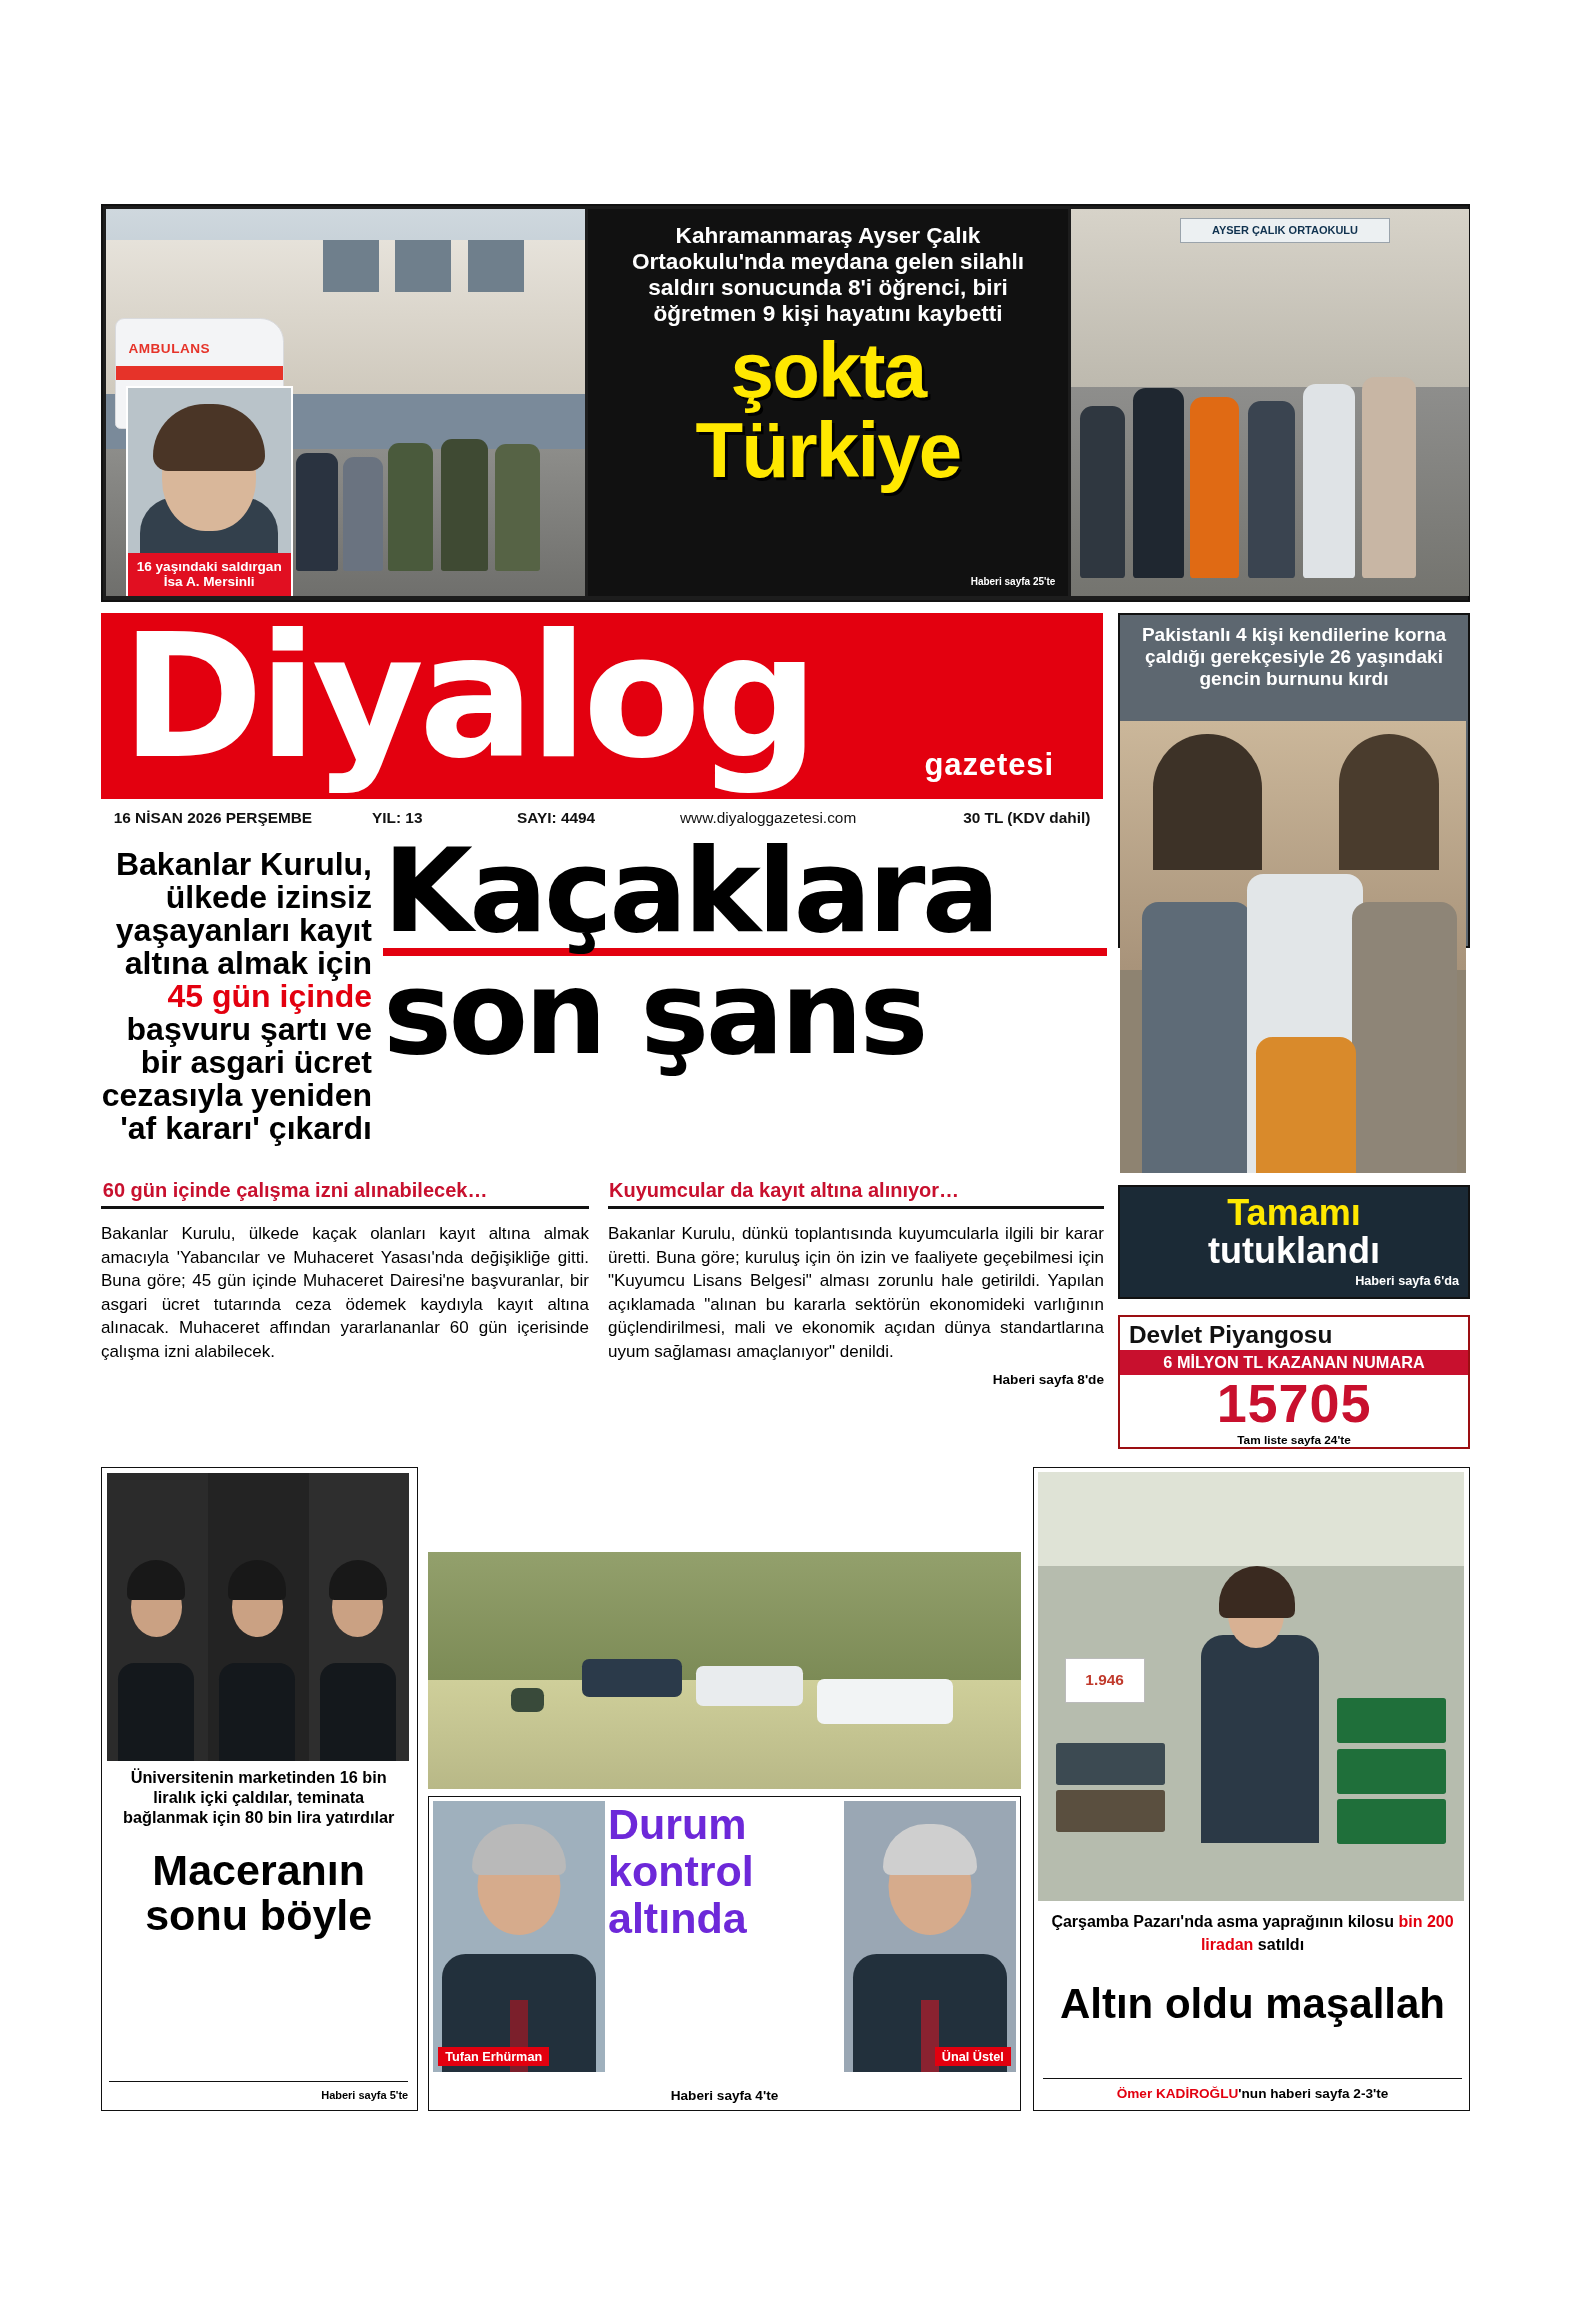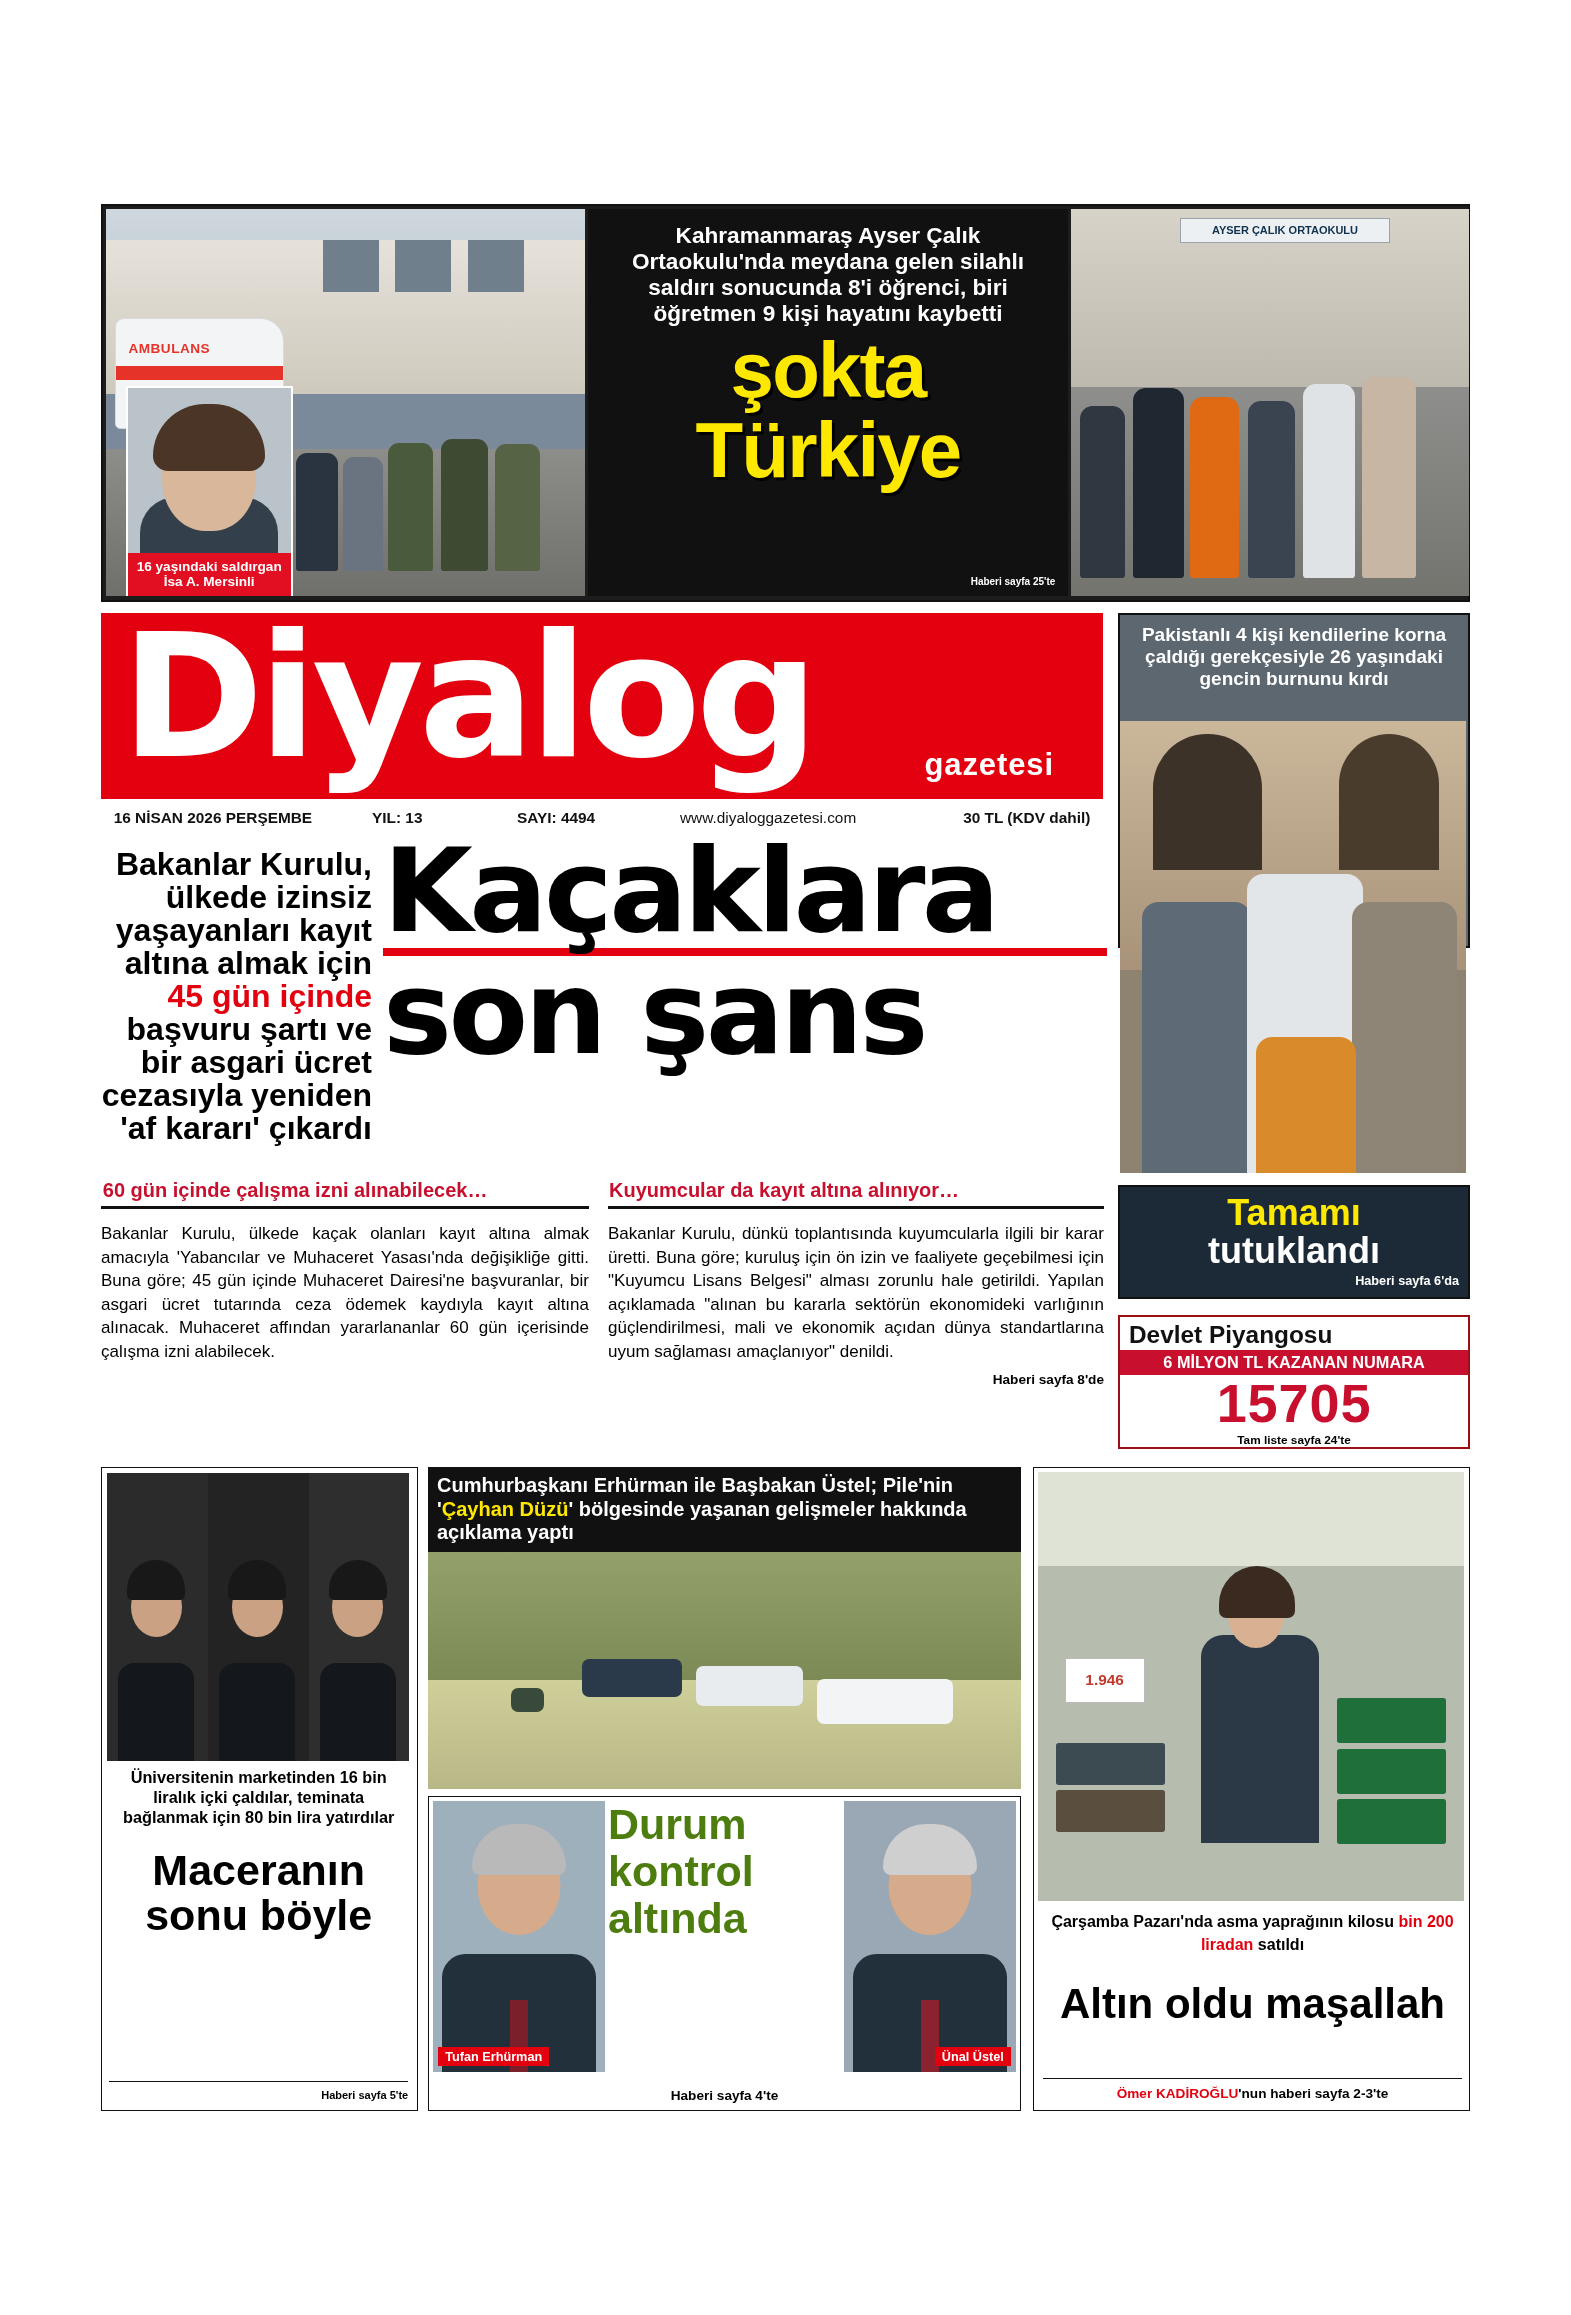--- a/index.html
+++ b/index.html
@@ -101,21 +101,21 @@
   .bc-photo .field{position:absolute;left:0;bottom:0;width:100%;height:46%;background:linear-gradient(180deg,#cfcf9a,#b8b887);}
   .bc-photo .car{position:absolute;border-radius:7.2px;}
   .bc-bot{position:absolute;left:0;top:329px;width:593px;height:315px;border:1.8px solid #111;box-sizing:border-box;background:#fff;}
   .bc-left{position:absolute;left:3.6px;top:3.6px;width:172px;height:271px;background:#9fb0bd;overflow:hidden;}
   .bc-right{position:absolute;right:3.6px;top:3.6px;width:172px;height:271px;background:#9aa7b4;overflow:hidden;}
   .face-h{position:absolute;left:50%;transform:translateX(-50%);top:36px;width:83px;height:98px;border-radius:50%;background:#d6ab8c;}
   .face-hair{position:absolute;left:50%;transform:translateX(-50%);top:23.5px;width:94px;height:51px;border-radius:49px 49px 9px 9px;background:#b9b9b9;}
   .face-body{position:absolute;left:50%;transform:translateX(-50%);bottom:0;width:154px;height:118px;border-radius:23.5px 23.5px 0 0;background:#22303c;}
   .face-tie{position:absolute;left:50%;transform:translateX(-50%);bottom:0;width:18px;height:72px;background:#7b1f2b;}
   .bc-mid{position:absolute;left:179px;top:3.6px;width:228px;}
-  .bc-mid .w{font-weight:bold;font-size:43px;line-height:47px;color:#4d7c0f;}
+  .bc-mid .w{font-weight:bold;font-size:43px;line-height:47px;color:#6d28d9;}
   .namechip{position:absolute;bottom:5.4px;background:#e3000f;color:#fff;font-weight:bold;font-size:12.7px;padding:2.7px 7.2px;}
   .namechip.l{left:5.4px;} .namechip.r{right:5.4px;}
   .bc-ref{position:absolute;left:0;bottom:7.2px;width:100%;text-align:center;font-size:13.6px;font-weight:bold;}
 
   .br{position:absolute;left:932px;top:1263px;width:437px;height:644px;border:1.8px solid #111;box-sizing:border-box;background:#fff;}
   .br-photo{position:absolute;left:3.6px;top:3.6px;width:426px;height:429px;background:#b6bcae;overflow:hidden;}
   .br-photo .awn{position:absolute;left:0;top:0;width:100%;height:22%;background:#dfe3d6;}
   .br-photo .crate{position:absolute;background:#1f6f3a;border-radius:2.7px;}
   .br-photo .woman-h{position:absolute;left:190px;top:109px;width:56px;height:67px;border-radius:50%;background:#d8b193;}
   .br-photo .woman-hair{position:absolute;left:181px;top:94px;width:76px;height:52px;border-radius:38px 38px 7.2px 7.2px;background:#3a2a20;}
@@ -260,23 +260,20 @@
     </div>
     <div class="bl-cap">Üniversitenin marketinden 16 bin liralık içki çaldılar, teminata bağlanmak için 80 bin lira yatırdılar</div>
     <div class="bl-hl">
       <div>Maceranın</div>
       <div>sonu böyle</div>
     </div>
     <div class="bl-ref">Haberi sayfa 5'te</div>
   </div>
 
   <div class="bc">
-    <div class="bc-cap">
-      <span>Cumhurbaşkanı Erhürman ile Başbakan Üstel; Pile'nin '</span><span class="y">Çayhan Düzü</span><span>' bölgesinde yaşanan gelişmeler hakkında açıklama yaptı</span>
-    </div>
     <div class="bc-photo">
       <div class="hill"></div>
       <div class="field"></div>
       <div class="car" style="left:154px;top:107px;width:100px;height:38px;background:#2b3a4a;"></div>
       <div class="car" style="left:268px;top:114px;width:107px;height:40px;background:#e9ecee;"></div>
       <div class="car" style="left:389px;top:127px;width:136px;height:45px;background:#f2f4f5;"></div>
       <div class="car" style="left:83px;top:136px;width:33px;height:23.5px;background:#394a3a;"></div>
     </div>
     <div class="bc-bot">
       <div class="bc-left">

